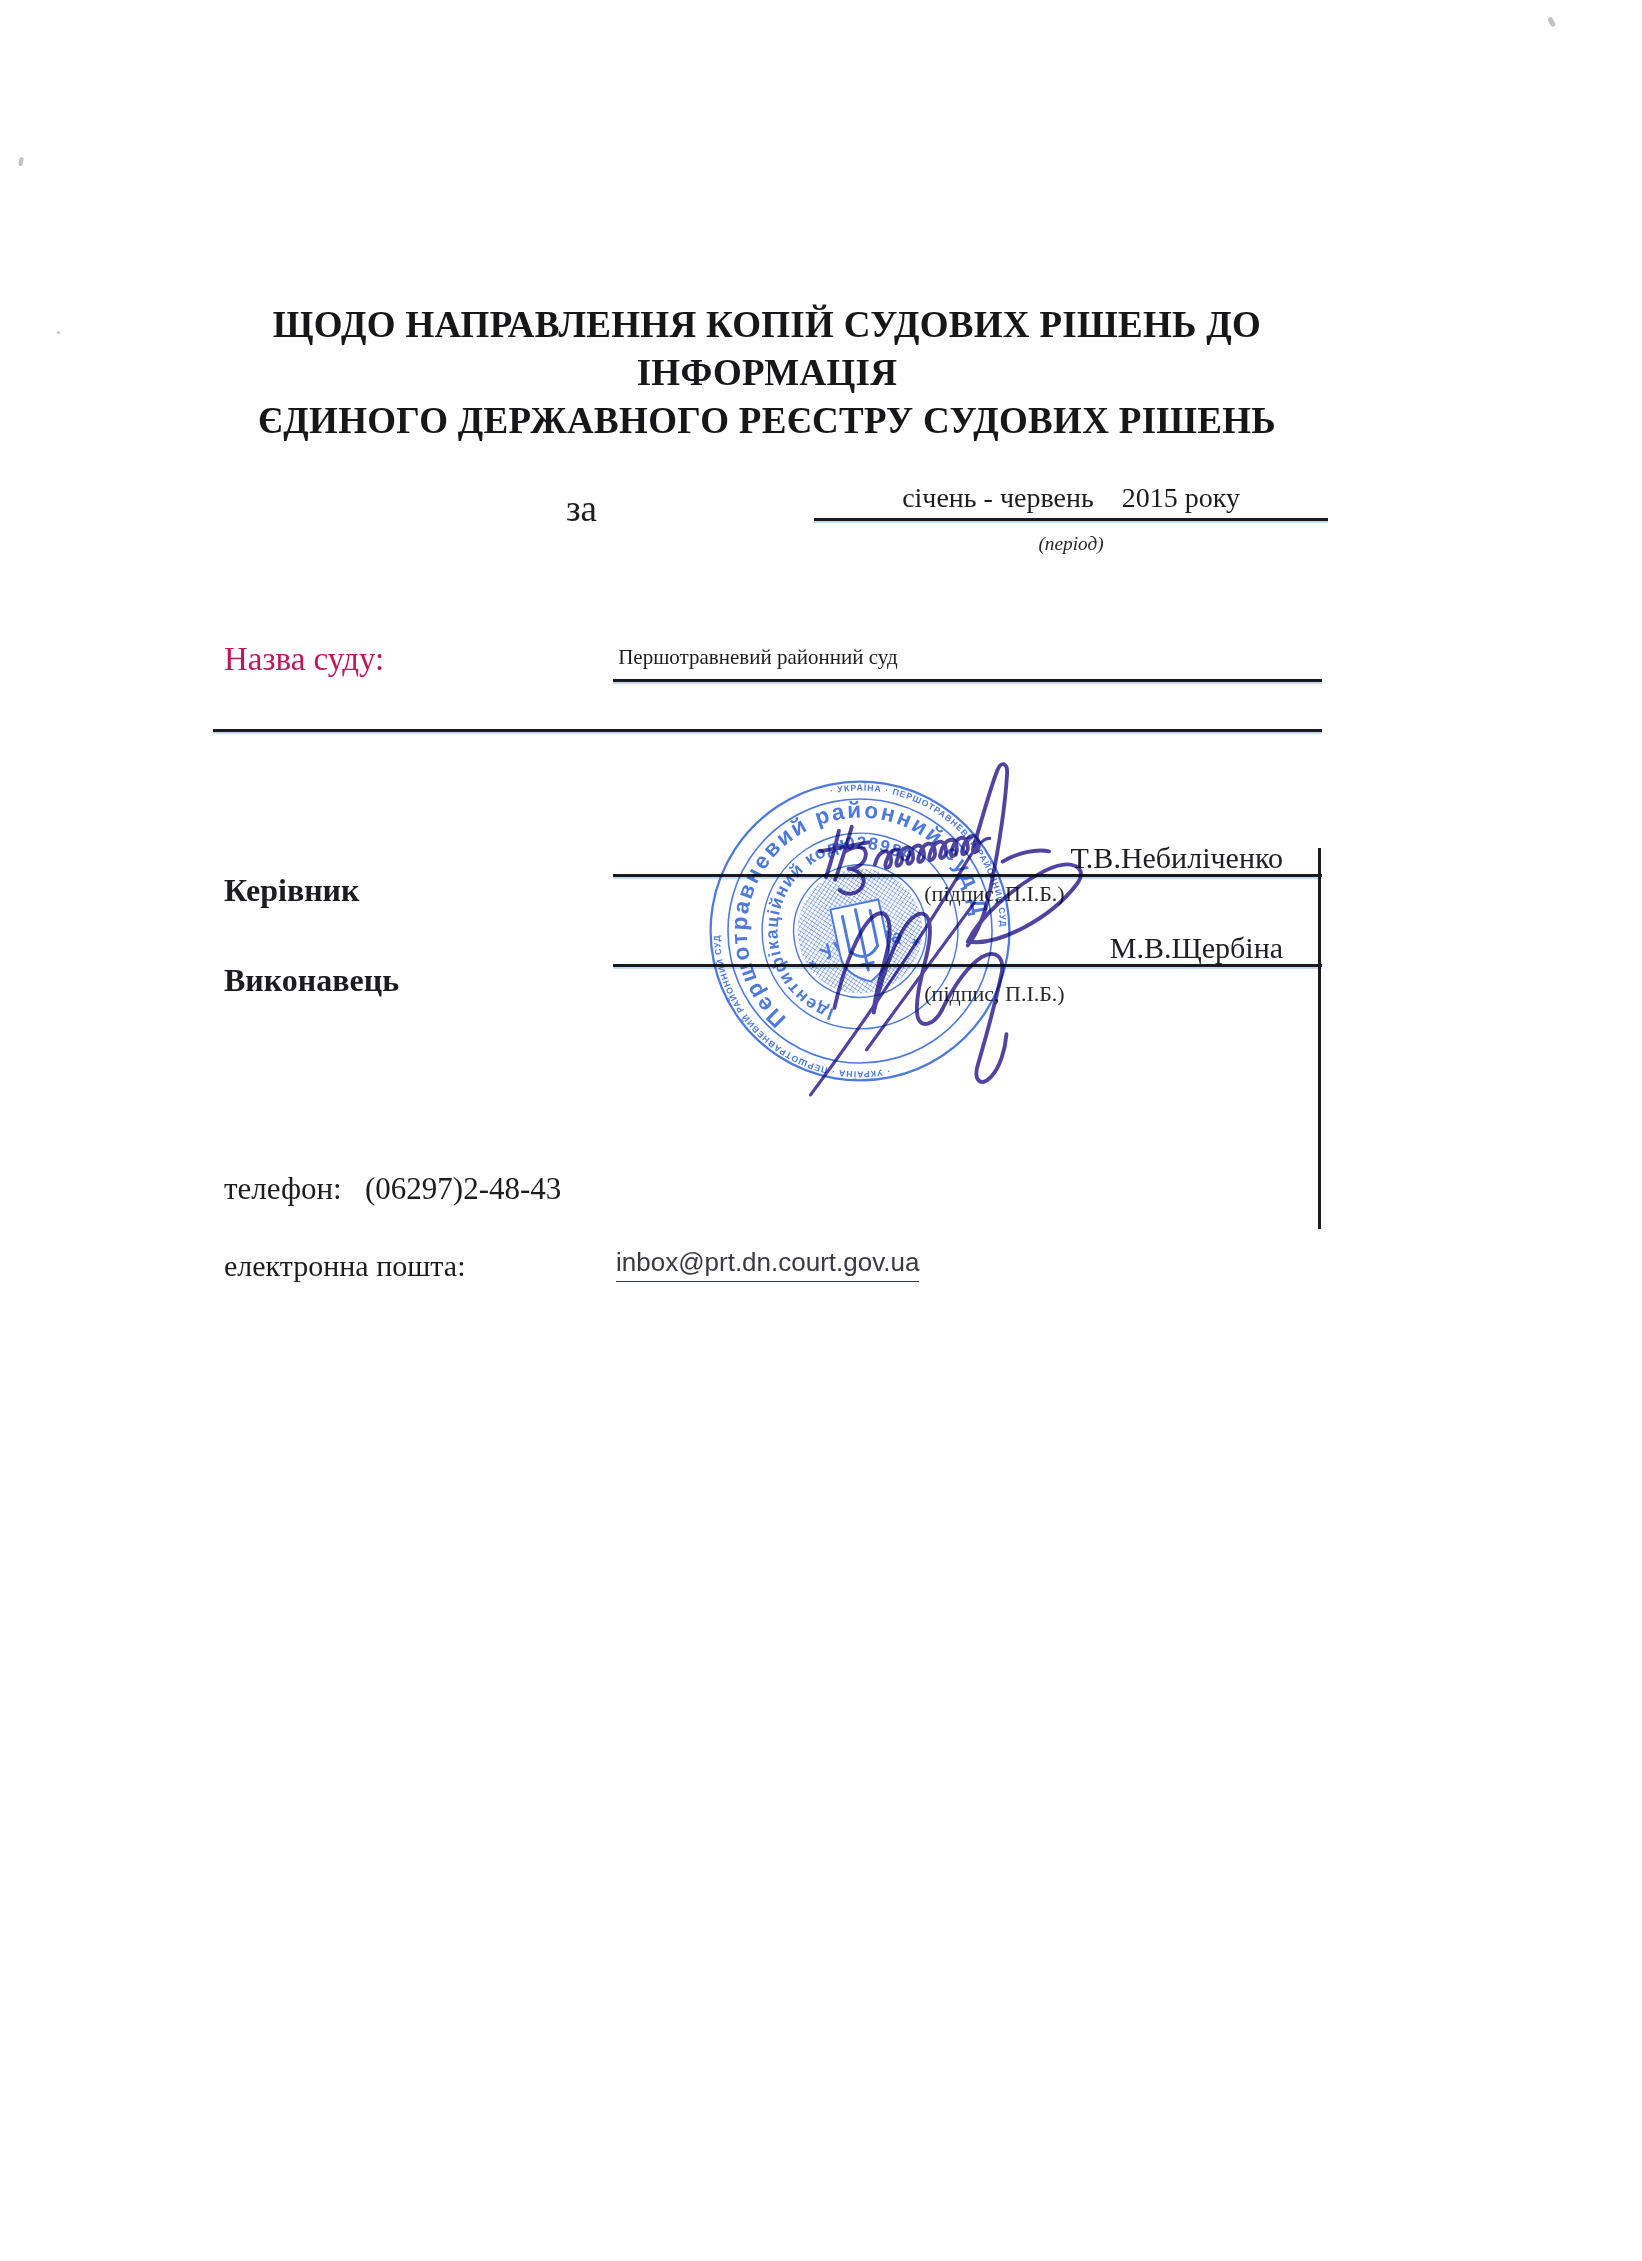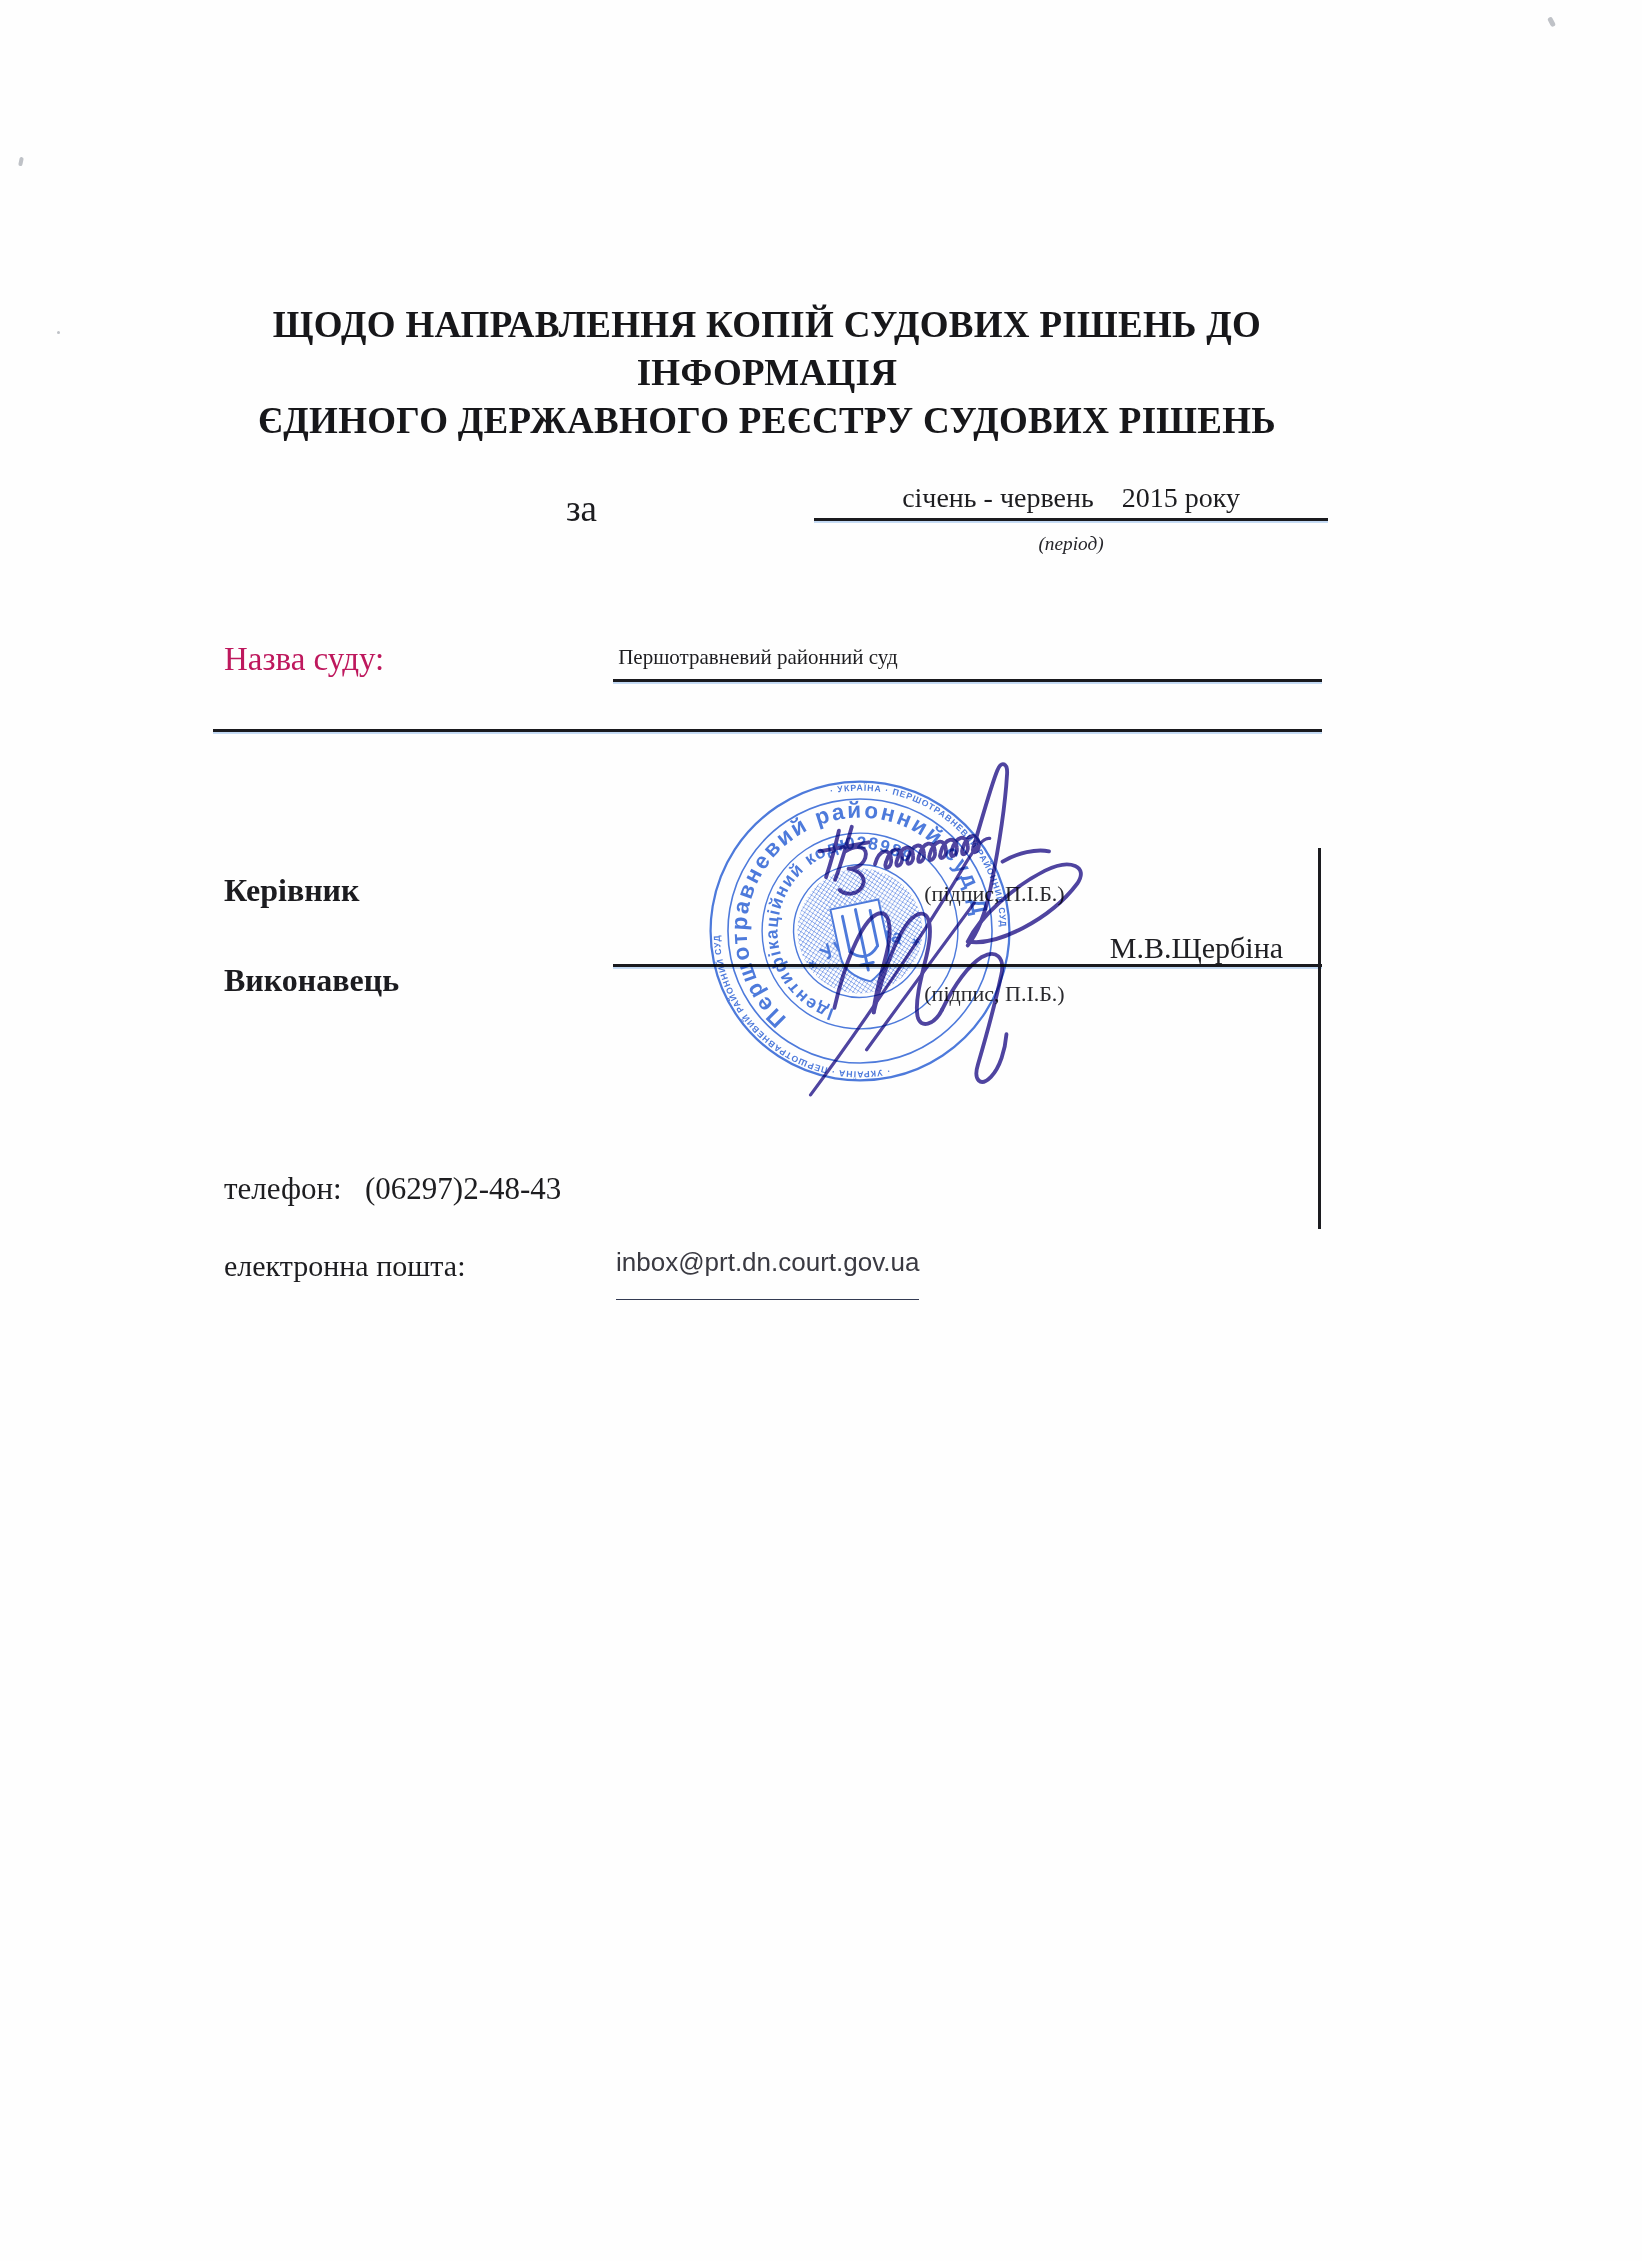--- a/index.html
+++ b/index.html
@@ -64,21 +64,21 @@
   }
   .sig-caption.head{top:881px;}
   .sig-caption.executor{top:981px;}
   
   .phone-label{position:absolute;left:224px;top:1171px;font-size:31px;}
   .phone-value{position:absolute;left:365px;top:1171px;font-size:31px;}
   .email-label{position:absolute;left:224px;top:1249px;font-size:30px;}
   .email-value{
     position:absolute;left:616px;top:1247px;
     font-family:"Liberation Sans", sans-serif;font-size:26px;color:#3a3a42;
-    padding-bottom:21px;border-bottom:1.9px solid #333a52;
+    padding-bottom:3px;border-bottom:1.9px solid #333a52;
   }
   
   .stamp-svg{
     position:absolute;left:699px;top:770px;width:322px;height:322px;
     overflow:visible;mix-blend-mode:multiply;opacity:.92;
   }
   .ink-svg{
     position:absolute;left:683px;top:734px;width:451px;height:464px;
     overflow:visible;mix-blend-mode:multiply;opacity:.95;
   }
@@ -106,20 +106,23 @@
   </div>
 
   <span class="court-label">Назва суду:</span>
   <div class="court-field">
     <div class="court-value">Першотравневий районний суд</div>
   </div>
 
   <div class="big-rule"></div>
 
   <span class="role-label role-head">Керівник</span>
+  <div class="sig-field head">
+    <span class="sig-name">Т.В.Небиліченко</span>
+  </div>
   <div class="sig-caption head">(підпис, П.І.Б.)</div>
 
   <span class="role-label role-executor">Виконавець</span>
   <div class="sig-field executor">
     <span class="sig-name">М.В.Щербіна</span>
   </div>
   <div class="sig-caption executor">(підпис, П.І.Б.)</div>
 
   <div class="v-rule"></div>
 

